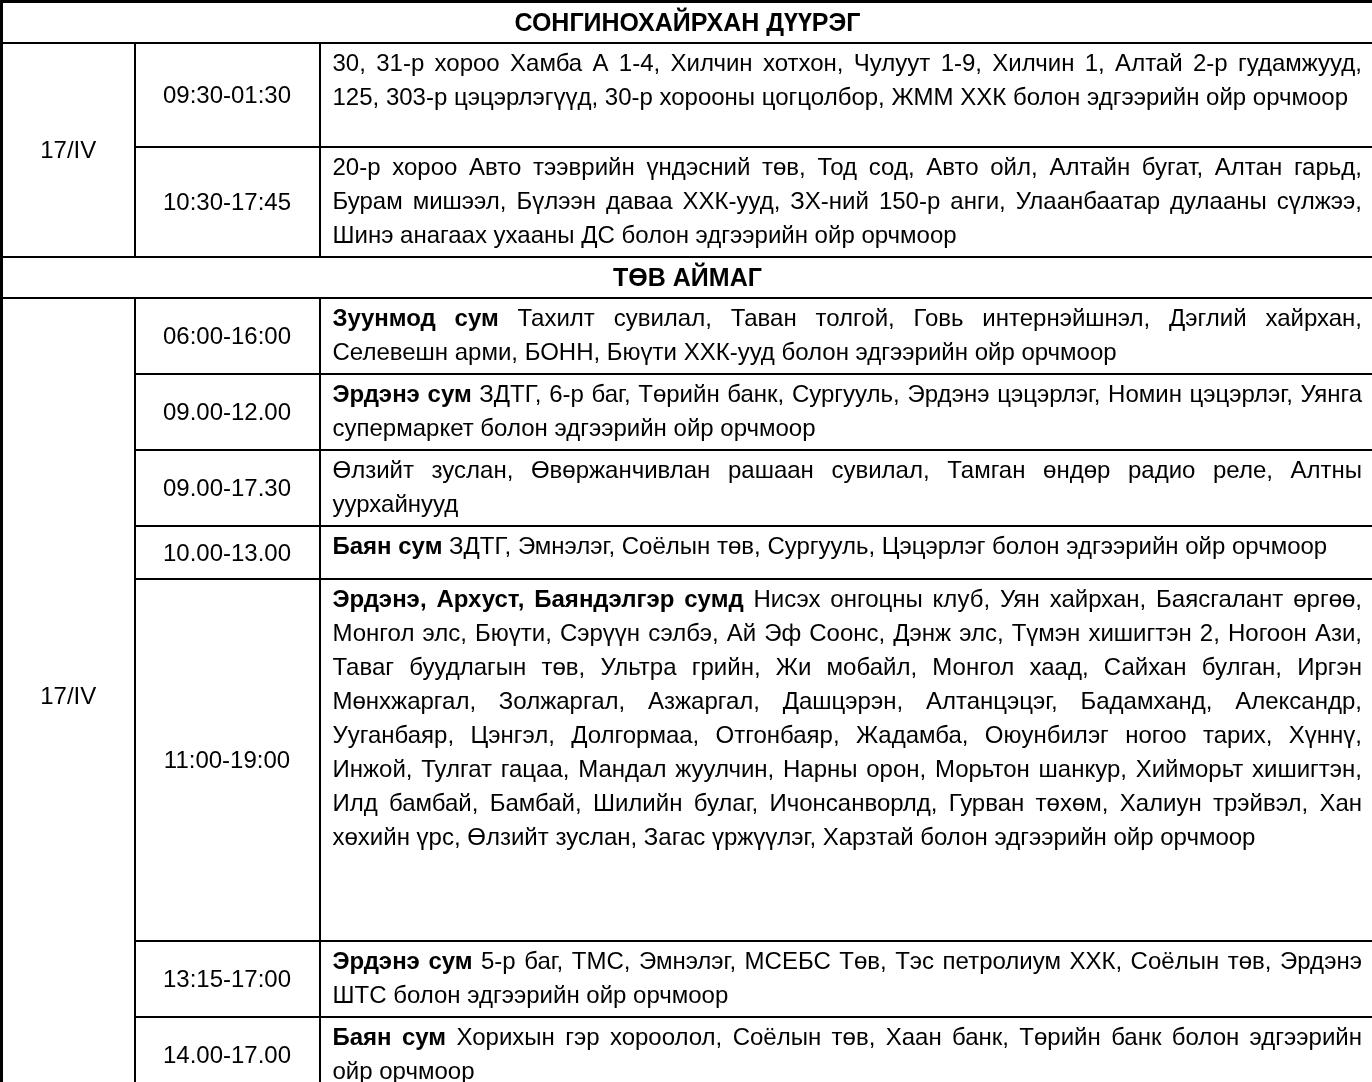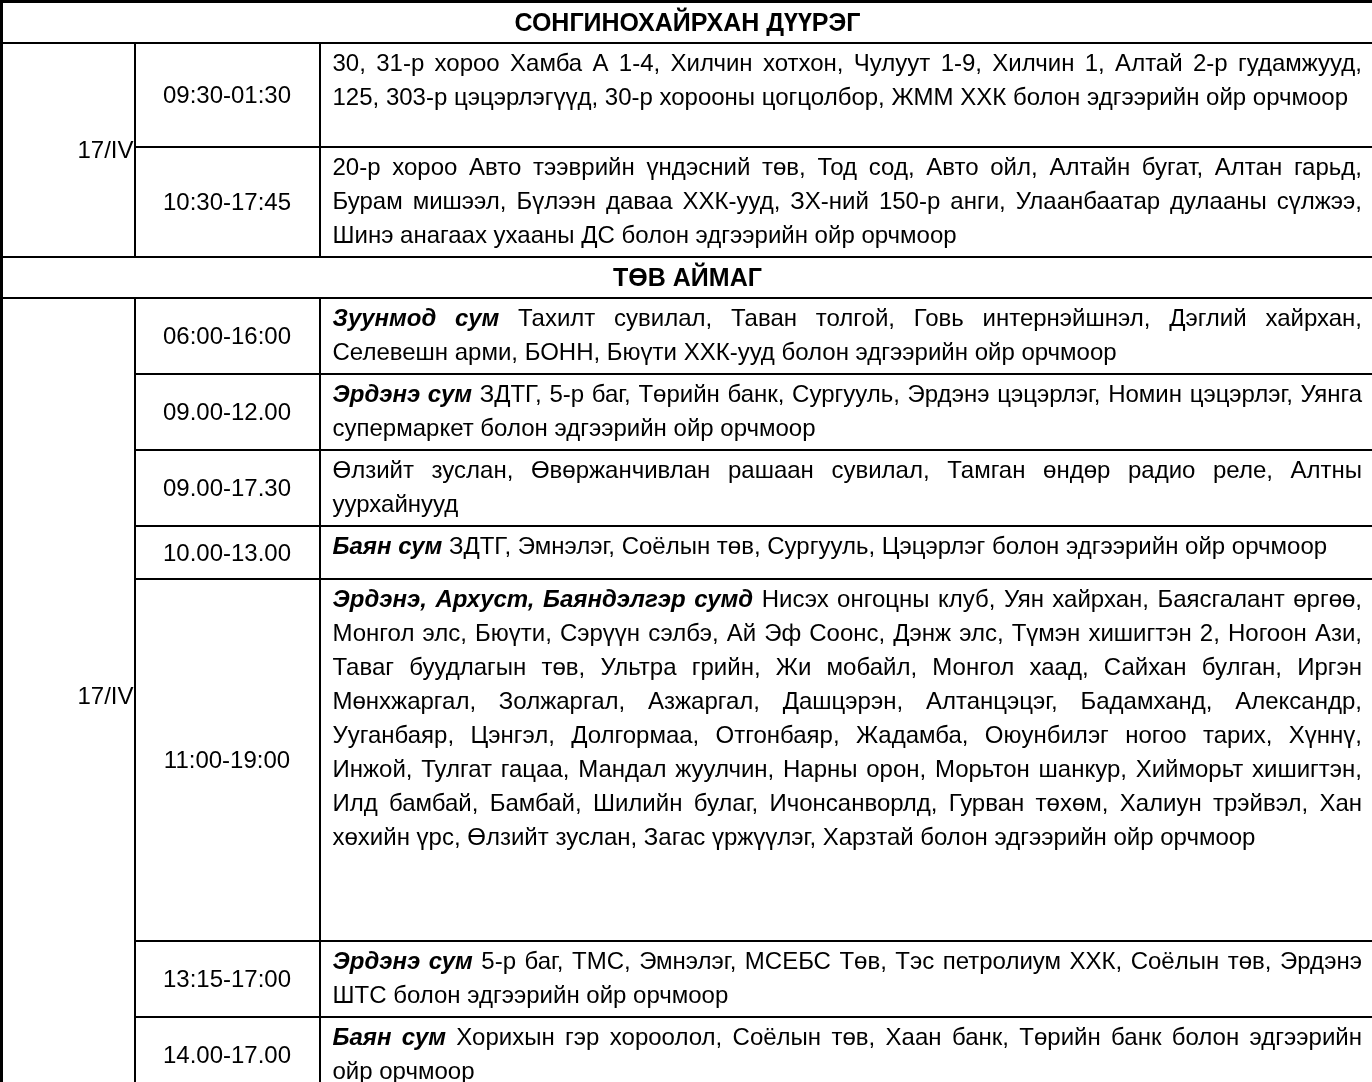--- a/index.html
+++ b/index.html
@@ -31,37 +31,36 @@
   }
   td.section-header {
     text-align: center;
     font-weight: bold;
     font-size: 25px;
     height: 36px;
     vertical-align: middle;
     padding: 1px 0 2px 0;
   }
   td.date-cell {
-    text-align: right;
+    text-align: center;
     vertical-align: middle;
     font-size: 24px;
   }
   td.time-cell {
     text-align: center;
     vertical-align: middle;
     font-size: 24px;
   }
   td.area-cell {
     vertical-align: top;
     text-align: justify;
     padding: 2px 10px 4px 12px;
   }
   td.area-cell .lead {
     font-weight: bold;
-    font-style: italic;
   }
   tr.r2 { height: 53px; }
   tr.r3 { height: 104px; }
   tr.rbig { height: 362px; }
 </style>
 </head>
 <body>
 
 <table class="schedule">
   <colgroup>
@@ -87,21 +86,21 @@
   <tr>
     <td class="section-header" colspan="3">ТӨВ АЙМАГ</td>
   </tr>
   <tr class="r2">
     <td class="date-cell" rowspan="7">17/IV</td>
     <td class="time-cell">06:00-16:00</td>
     <td class="area-cell"><span class="lead">Зуунмод сум</span><span> Тахилт сувилал, Таван толгой, Говь интернэйшнэл, Дэглий хайрхан, Селевешн арми, БОНН, Бюүти ХХК-ууд болон эдгээрийн ойр орчмоор</span></td>
   </tr>
   <tr class="r2">
     <td class="time-cell">09.00-12.00</td>
-    <td class="area-cell"><span class="lead">Эрдэнэ сум</span><span> ЗДТГ, 5-р баг, Төрийн банк, Сургууль, Эрдэнэ цэцэрлэг, Номин цэцэрлэг, Уянга супермаркет болон эдгээрийн ойр орчмоор</span></td>
+    <td class="area-cell"><span class="lead">Эрдэнэ сум</span><span> ЗДТГ, 6-р баг, Төрийн банк, Сургууль, Эрдэнэ цэцэрлэг, Номин цэцэрлэг, Уянга супермаркет болон эдгээрийн ойр орчмоор</span></td>
   </tr>
   <tr class="r2">
     <td class="time-cell">09.00-17.30</td>
     <td class="area-cell"><span class="lead"></span><span>Өлзийт зуслан, Өвөржанчивлан рашаан сувилал, Тамган өндөр радио реле, Алтны уурхайнууд</span></td>
   </tr>
   <tr class="r2">
     <td class="time-cell">10.00-13.00</td>
     <td class="area-cell"><span class="lead">Баян сум</span><span> ЗДТГ, Эмнэлэг, Соёлын төв, Сургууль, Цэцэрлэг болон эдгээрийн ойр орчмоор</span></td>
   </tr>
   <tr class="rbig">

